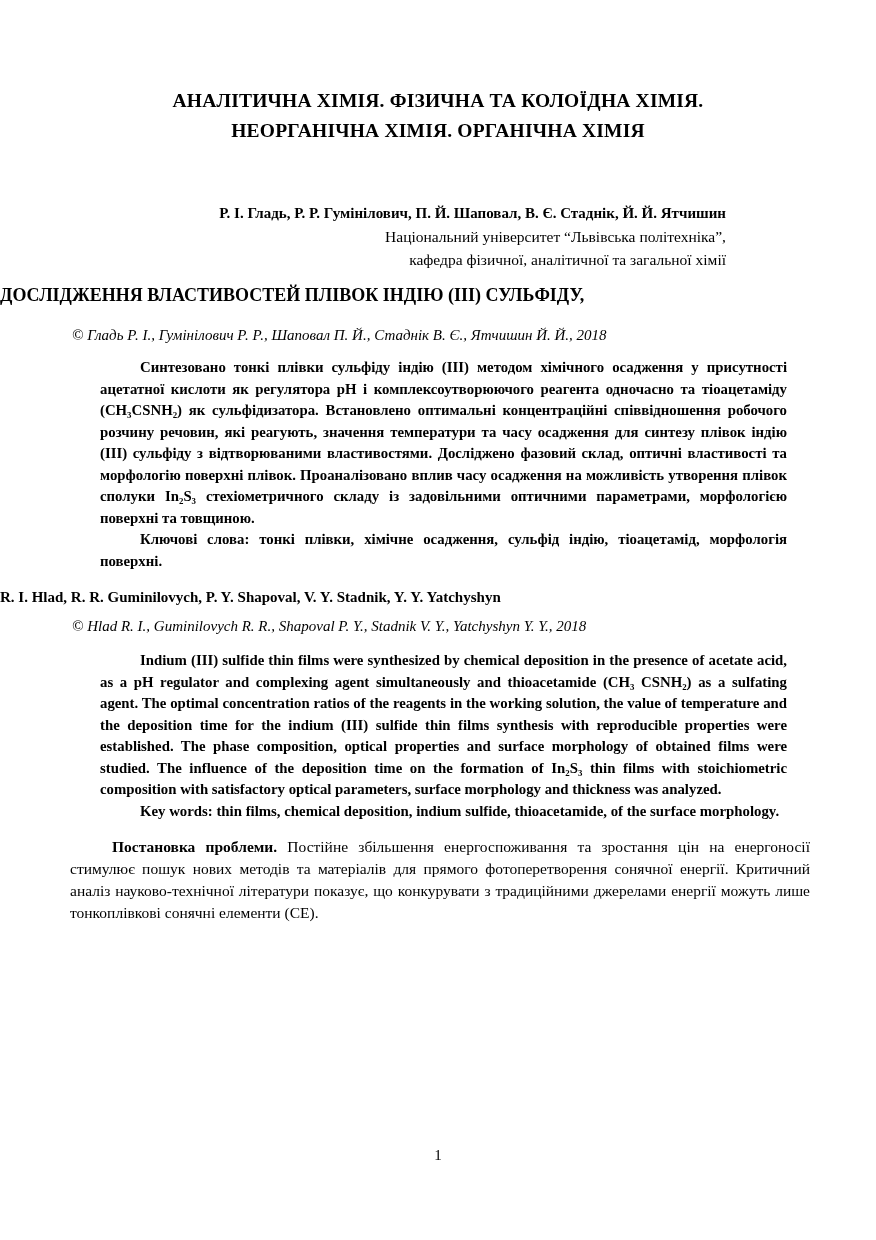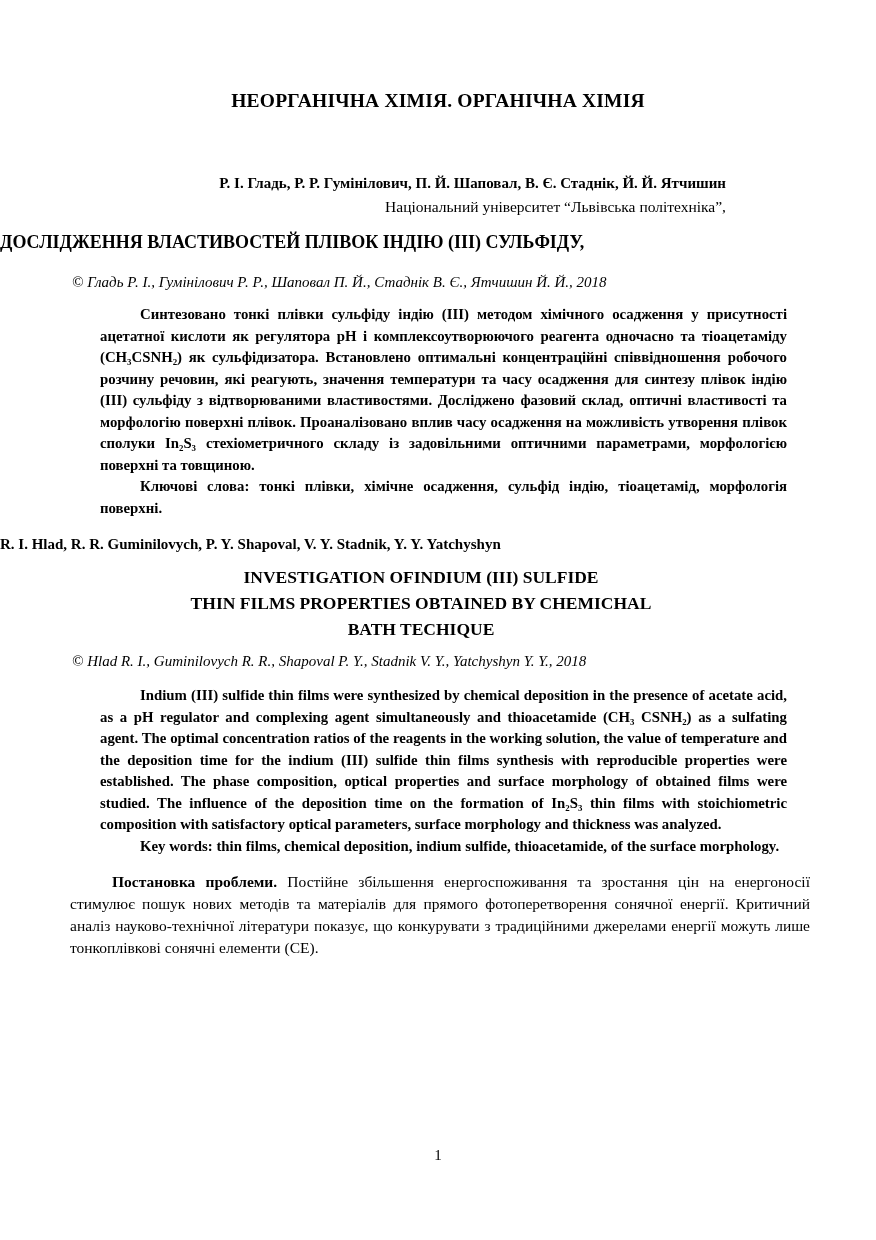--- a/index.html
+++ b/index.html
@@ -100,46 +100,43 @@
     color: #a8a8a8;
     letter-spacing: 0.2px;
   }
 </style>
 </head>
 <body>
 
 <div class="page">
 
   <div class="section-header">
+    <div>АНАЛІТИЧНА ХІМІЯ. ФІЗИЧНА ТА КОЛОЇДНА ХІМІЯ.</div>
     <div>НЕОРГАНІЧНА ХІМІЯ. ОРГАНІЧНА ХІМІЯ</div>
   </div>
 
   <div class="authors-block">
     <div class="authors-line">Р. І. Гладь, Р. Р. Гумінілович, П. Й. Шаповал, В. Є. Стаднік, Й. Й. Ятчишин</div>
     <div>Національний університет “Львівська політехніка”,</div>
+    <div>кафедра фізичної, аналітичної та загальної хімії</div>
   </div>
 
   <div class="uk-title">
     <div>ДОСЛІДЖЕННЯ ВЛАСТИВОСТЕЙ ПЛІВОК ІНДІЮ (III) СУЛЬФІДУ,</div>
   </div>
 
   <div class="copyright">© Гладь Р. І., Гумінілович Р. Р., Шаповал П. Й., Стаднік В. Є., Ятчишин Й. Й., 2018</div>
 
   <div class="abstract">
     <p>Синтезовано тонкі плівки сульфіду індію (III) методом хімічного осадження у присутності ацетатної кислоти як регулятора pH і комплексоутворюючого реагента одночасно та тіоацетаміду (CH₃CSNH₂) як сульфідизатора. Встановлено оптимальні концентраційні співвідношення робочого розчину речовин, які реагують, значення температури та часу осадження для синтезу плівок індію (III) сульфіду з відтворюваними властивостями. Досліджено фазовий склад, оптичні властивості та морфологію поверхні плівок. Проаналізовано вплив часу осадження на можливість утворення плівок сполуки In₂S₃ стехіометричного складу із задовільними оптичними параметрами, морфологією поверхні та товщиною.</p>
     <p>Ключові слова: тонкі плівки, хімічне осадження, сульфід індію, тіоацетамід, морфологія поверхні.</p>
   </div>
 
   <div class="en-authors">R. I. Hlad, R. R. Guminilovych, P. Y. Shapoval, V. Y. Stadnik, Y. Y. Yatchyshyn</div>
 
-  <div class="en-title">
-    <div>INVESTIGATION OFINDIUM (III) SULFIDE</div>
-    <div>THIN FILMS PROPERTIES OBTAINED BY CHEMICHAL</div>
-    <div>BATH TECHIQUE</div>
-  </div>
 
   <div class="copyright en-copyright">© Hlad R. I., Guminilovych R. R., Shapoval P. Y., Stadnik V. Y., Yatchyshyn Y. Y., 2018</div>
 
   <div class="abstract en-abstract">
     <p>Indium (III) sulfide thin films were synthesized by chemical deposition in the presence of acetate acid, as a pH regulator and complexing agent simultaneously and thioacetamide (CH₃ CSNH₂) as a sulfating agent. The optimal concentration ratios of the reagents in the working solution, the value of temperature and the deposition time for the indium (III) sulfide thin films synthesis with reproducible properties were established. The phase composition, optical properties and surface morphology of obtained films were studied. The influence of the deposition time on the formation of In₂S₃ thin films with stoichiometric composition with satisfactory optical parameters, surface morphology and thickness was analyzed.</p>
     <p>Key words: thin films, chemical deposition, indium sulfide, thioacetamide, of the surface morphology.</p>
   </div>
 
   <div class="body-text">
     <p><span class="lead">Постановка проблеми.</span><span> Постійне збільшення енергоспоживання та зростання цін на енергоносії стимулює пошук нових методів та матеріалів для прямого фотоперетворення сонячної енергії. Критичний аналіз науково-технічної літератури показує, що конкурувати з традиційними джерелами енергії можуть лише тонкоплівкові сонячні елементи (СЕ).</span></p>

